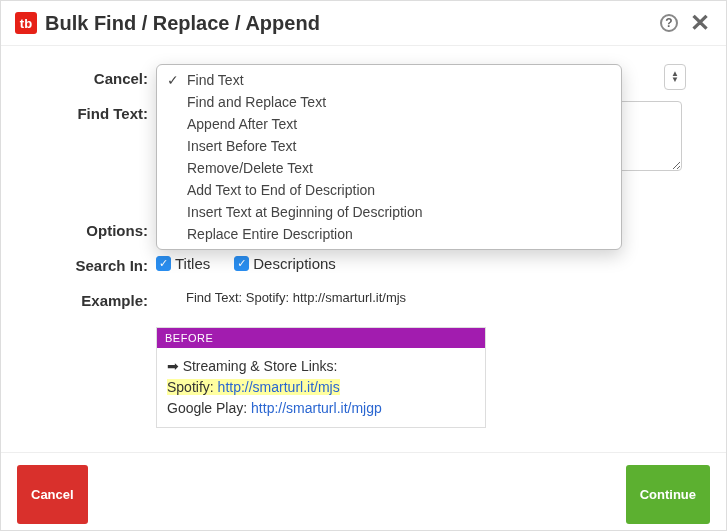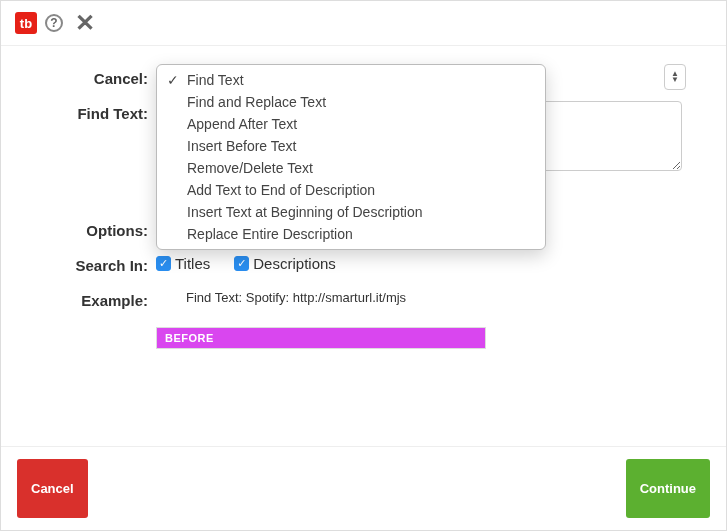--- a/index.html
+++ b/index.html
@@ -67,21 +67,21 @@
   background: #fff;
   padding: 6px 8px;
   font-size: 14px;
 }
 .textarea-box { height: 70px; resize: both; }
 
 .dropdown {
   position: absolute;
   top: -2px;
   left: 0;
-  width: 390px;
+  width: 466px;
   background: #fff;
   border: 1px solid #bbb;
   border-radius: 6px;
   box-shadow: 0 6px 18px rgba(0,0,0,0.18);
   padding: 4px 0;
   z-index: 100;
 }
 .dropdown-item {
   padding: 3px 12px 3px 30px;
   font-size: 14px;
@@ -126,24 +126,24 @@
 .cb-label { display: inline-flex; align-items: center; font-size: 15px; cursor: pointer; }
 
 .example-text { font-size: 13px; padding-top: 2px; margin-left: 30px; }
 
 .before-box {
   margin-top: 14px;
   border: 1px solid #ddd;
   width: 330px;
 }
 .before-header {
-  background: #d946ef;
+  background: #a21caf;
   color: #fff;
   font-size: 11px;
-  font-weight: bold;
+  font-weight: normal;
   letter-spacing: 0.5px;
   padding: 4px 8px;
 }
 .before-body {
   padding: 8px 10px;
   font-size: 14px;
   line-height: 1.5;
 }
 .highlight { background: #ffffa0; }
 .link { color: #2a66d1; }
@@ -166,20 +166,21 @@
 .btn-cancel { background: #d9302c; }
 .btn-continue { background: #5cb030; }
 </style>
 </head>
 <body>
 
 <div class="modal">
 
   <div class="header">
     <div class="logo">tb</div>
+    <div class="title">Bulk Find / Replace / Append</div>
     <div class="help-icon">?</div>
     <div class="close-icon">✕</div>
   </div>
 
   <div class="content">
 
     <div class="row">
       <div class="row-label">Cancel:</div>
       <div class="row-field">
         <div class="select-arrow-box">
@@ -239,20 +240,34 @@
     <div class="row" style="margin-bottom:4px;">
       <div class="row-label">Example:</div>
       <div class="row-field example-text">Find Text: Spotify: http://smarturl.it/mjs</div>
     </div>
 
     <div class="row">
       <div class="row-label"></div>
       <div class="row-field">
         <div class="before-box">
           <div class="before-header">BEFORE</div>
+          <div class="before-body">
+            <div>
+              <span>➡</span>
+              <span>Streaming &amp; Store Links:</span>
+            </div>
+            <div>
+              <span class="highlight">
+                <span>Spotify: </span><span class="link">http://smarturl.it/mjs</span>
+              </span>
+            </div>
+            <div>
+              <span>Google Play: </span><span class="link">http://smarturl.it/mjgp</span>
+            </div>
+          </div>
         </div>
       </div>
     </div>
 
   </div>
 
   <div class="footer">
     <button class="btn btn-cancel">Cancel</button>
     <button class="btn btn-continue">Continue</button>
   </div>

